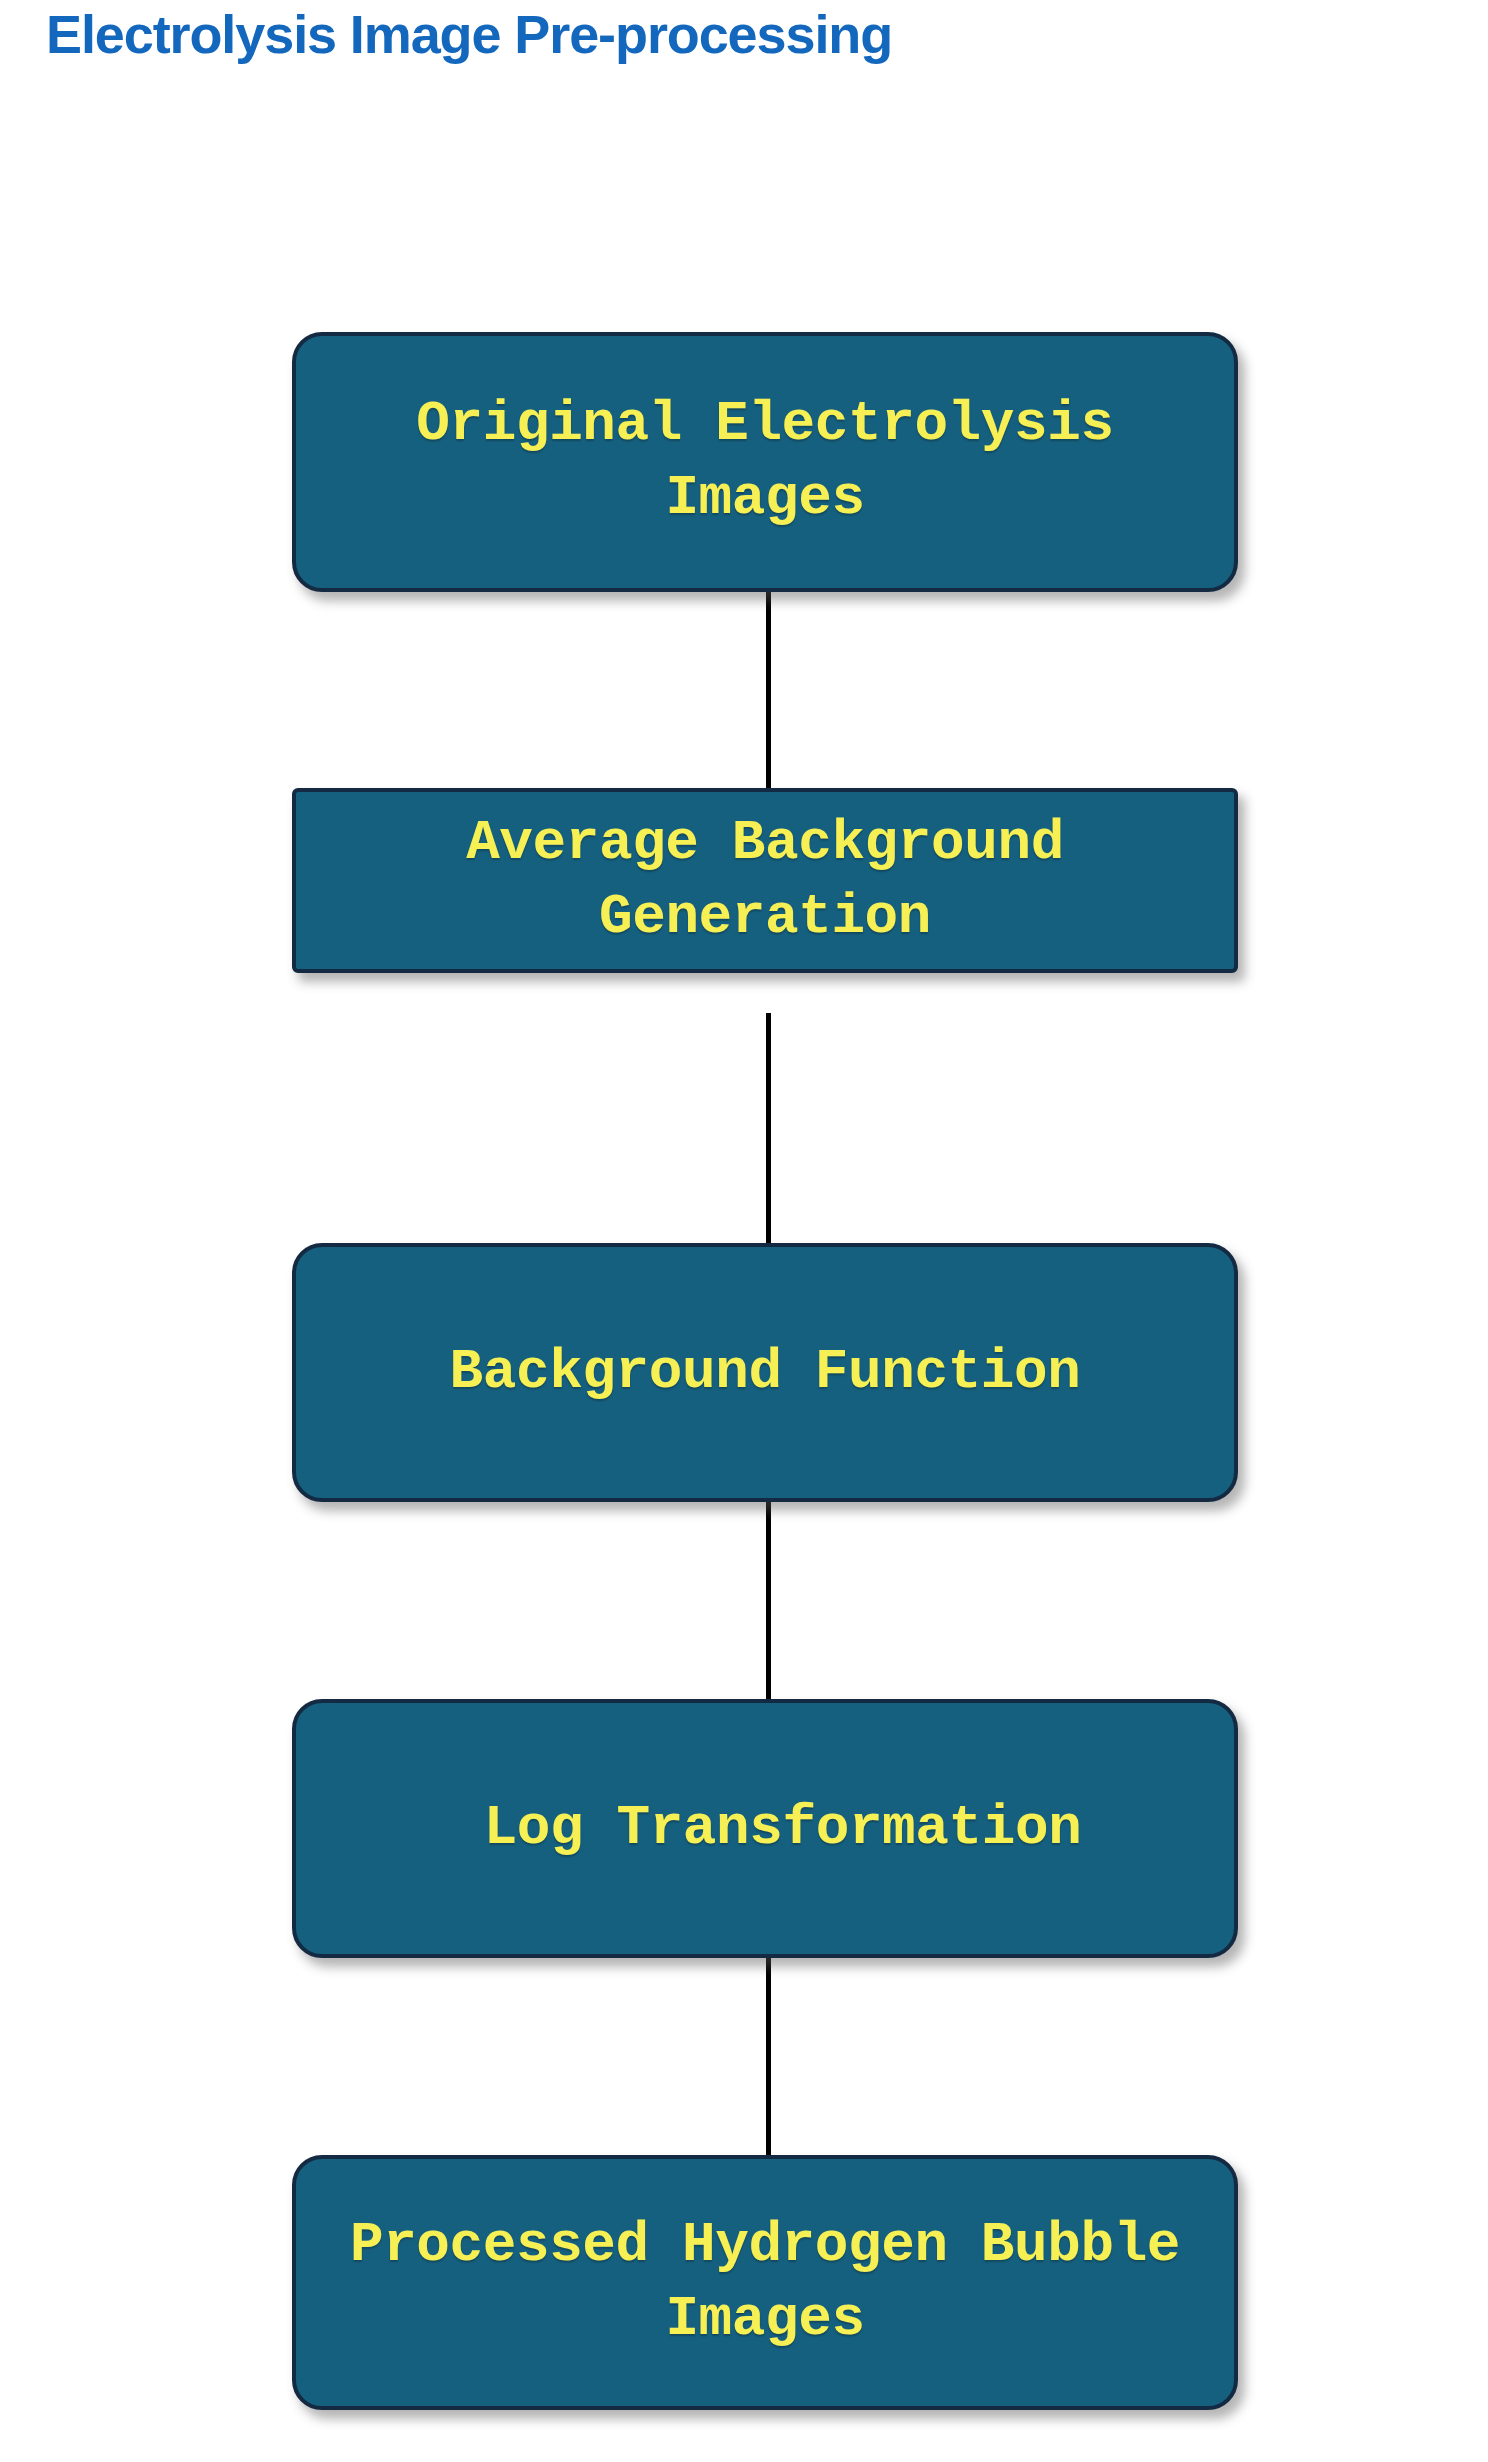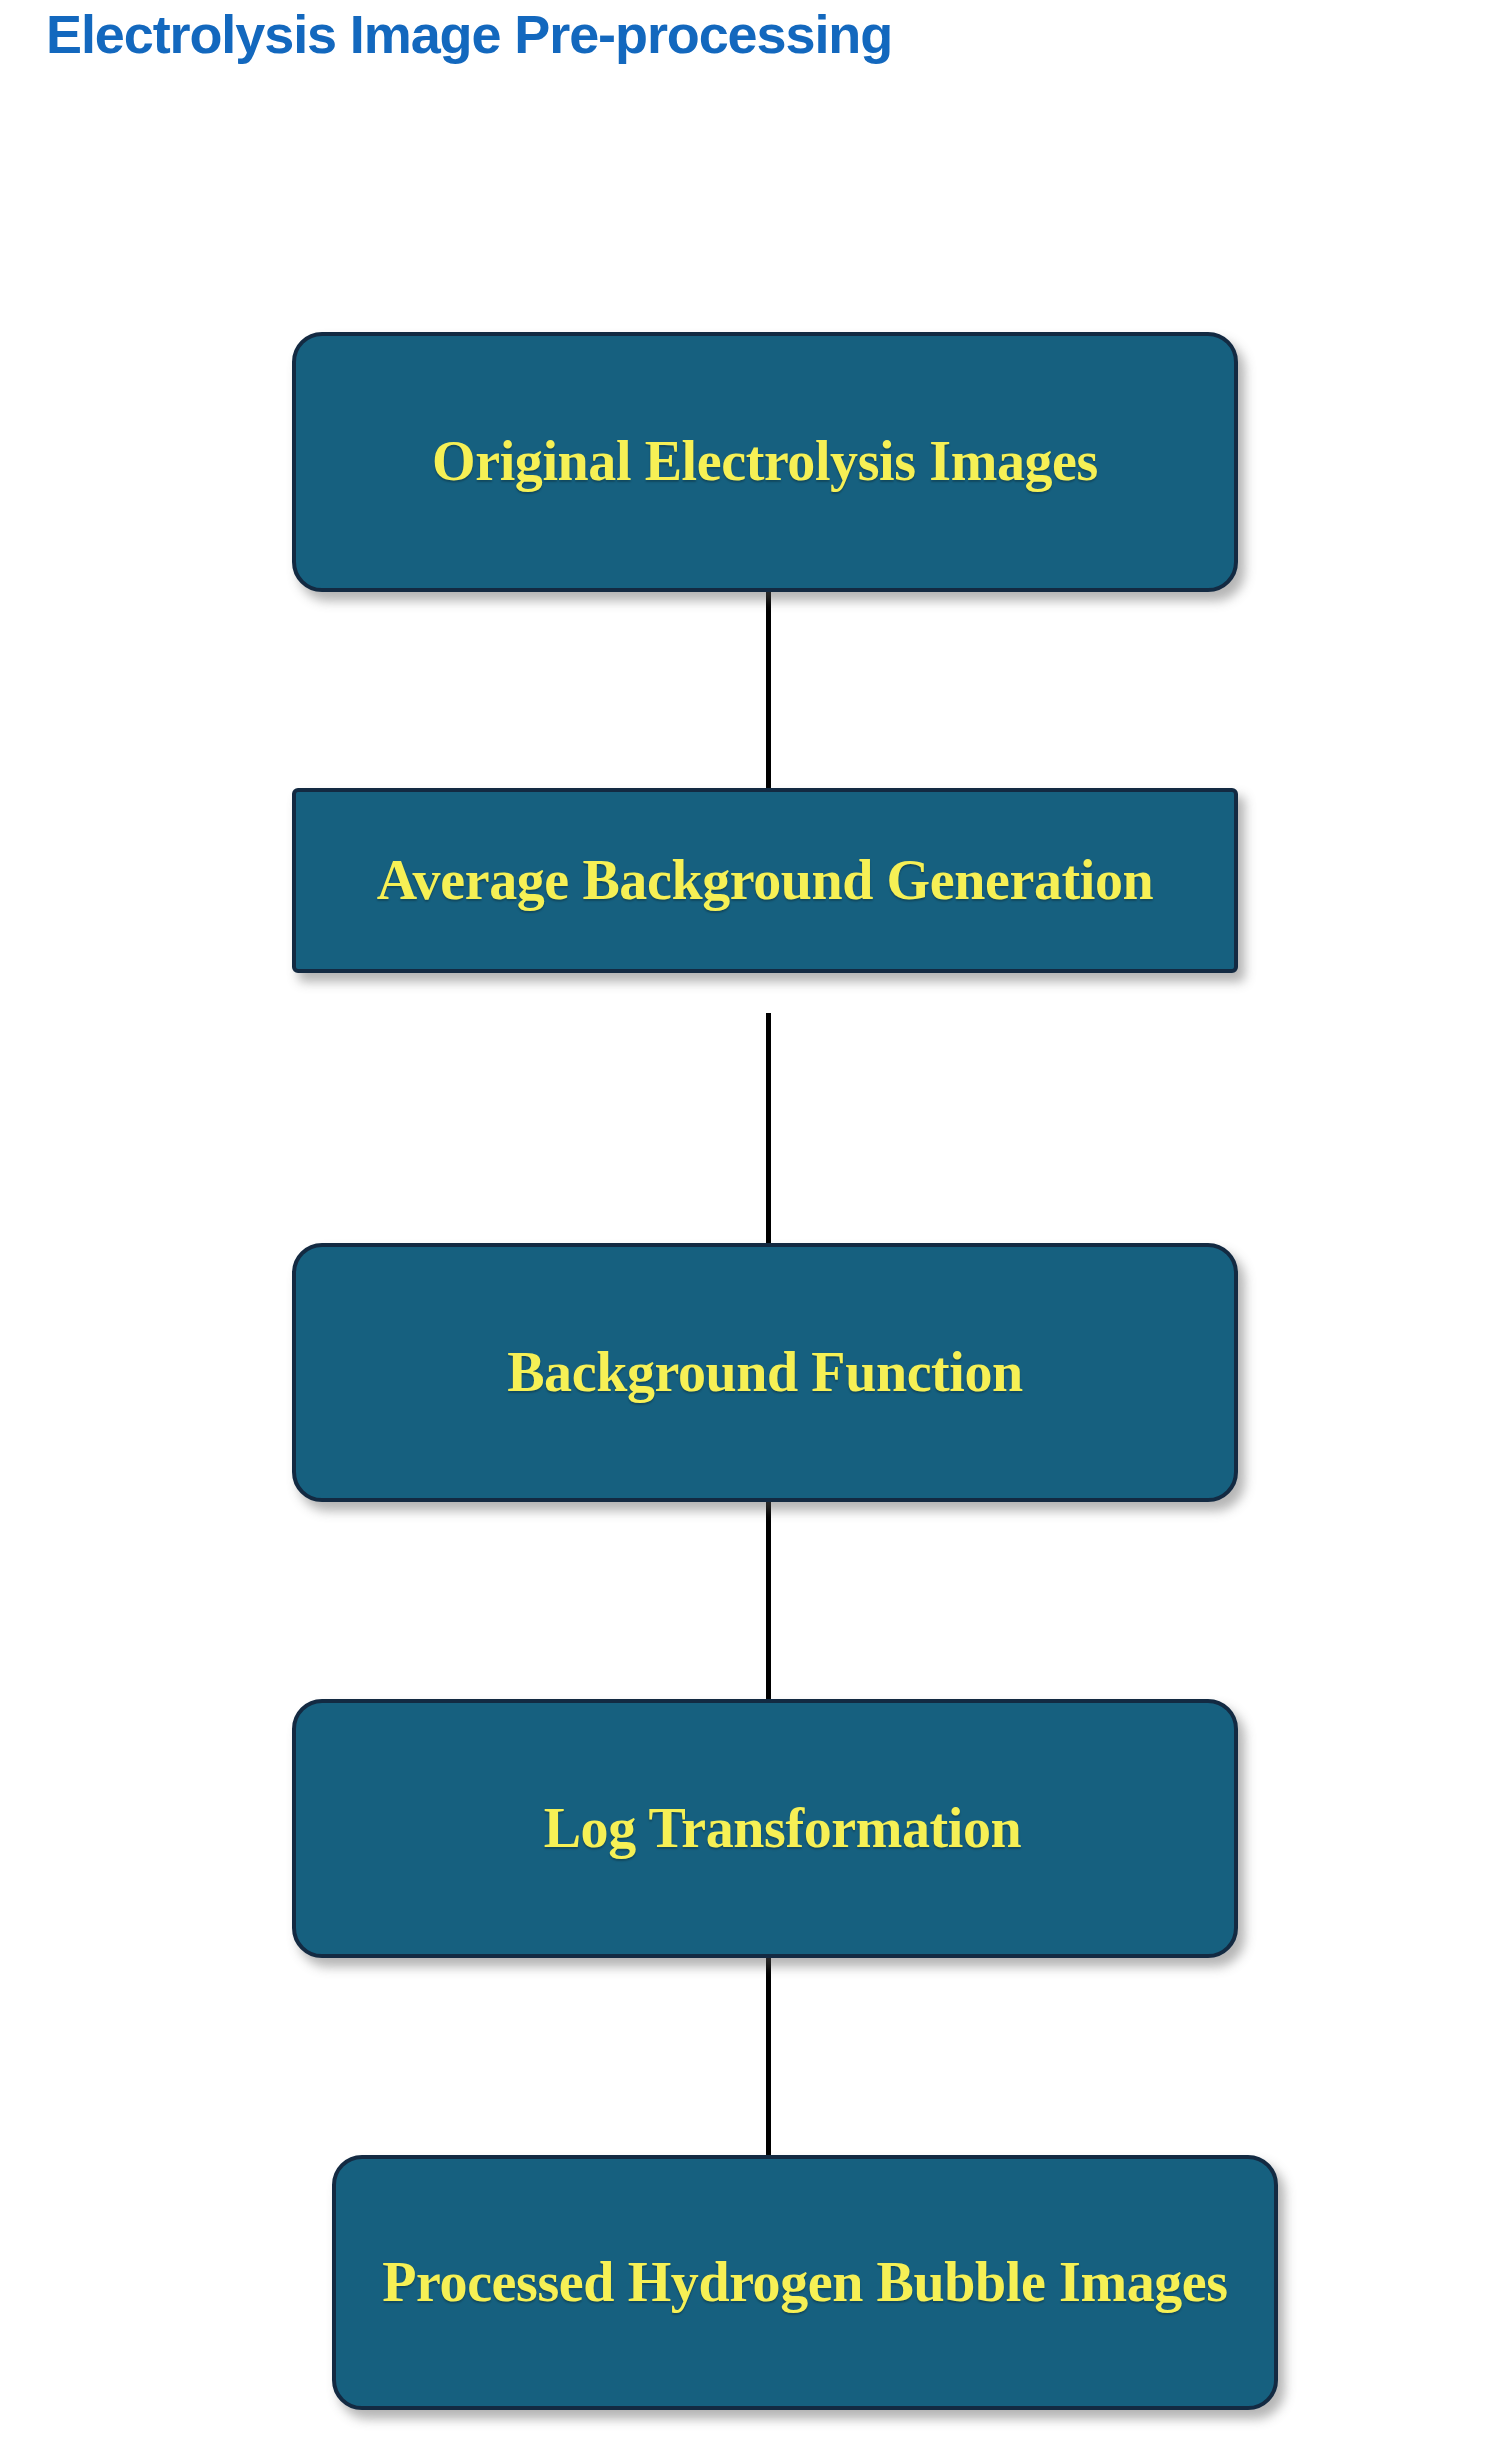--- a/index.html
+++ b/index.html
@@ -49,29 +49,29 @@
     z-index: 3;
   }
   .flow-node-label {
     color: #f6f055;
     font-size: 56px;
     font-weight: bold;
     line-height: 1.32;
     text-align: center;
     letter-spacing: -0.4px;
     padding: 0 26px;
-    font-family: Liberation Serif, serif;
+    font-family: Liberation Mono, monospace;
     text-shadow: 0 1.9px 1.9px rgba(0,0,0,0.25);
   }
 
   #node-0 { top: 332px;  height: 260px; }
   #node-1 { top: 788px;  height: 185px; border-radius: 6px; }
   #node-2 { top: 1243px; height: 259px; }
   #node-3 { top: 1699px; height: 259px; padding-left: 35px; }
-  #node-4 { top: 2155px; height: 255px; margin-left: 40px; }
+  #node-4 { top: 2155px; height: 255px; }
 
   
   .connector {
     position: absolute;
     left: 766px;
     width: 4.6px;
     background: #000000;
     z-index: 1;
   }
   #connector-0 { top: 558px;  height: 240px; }

